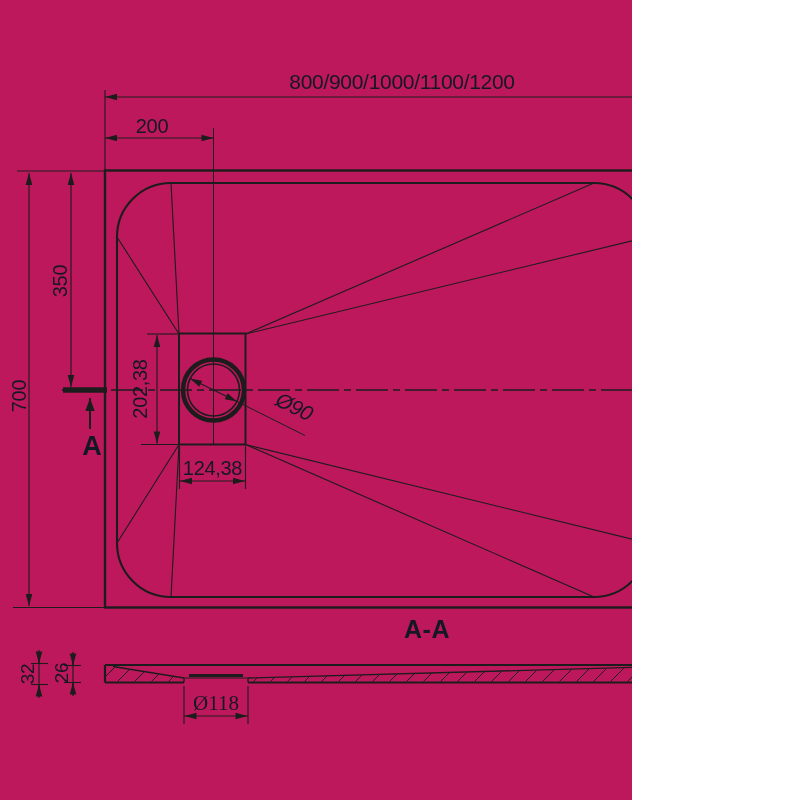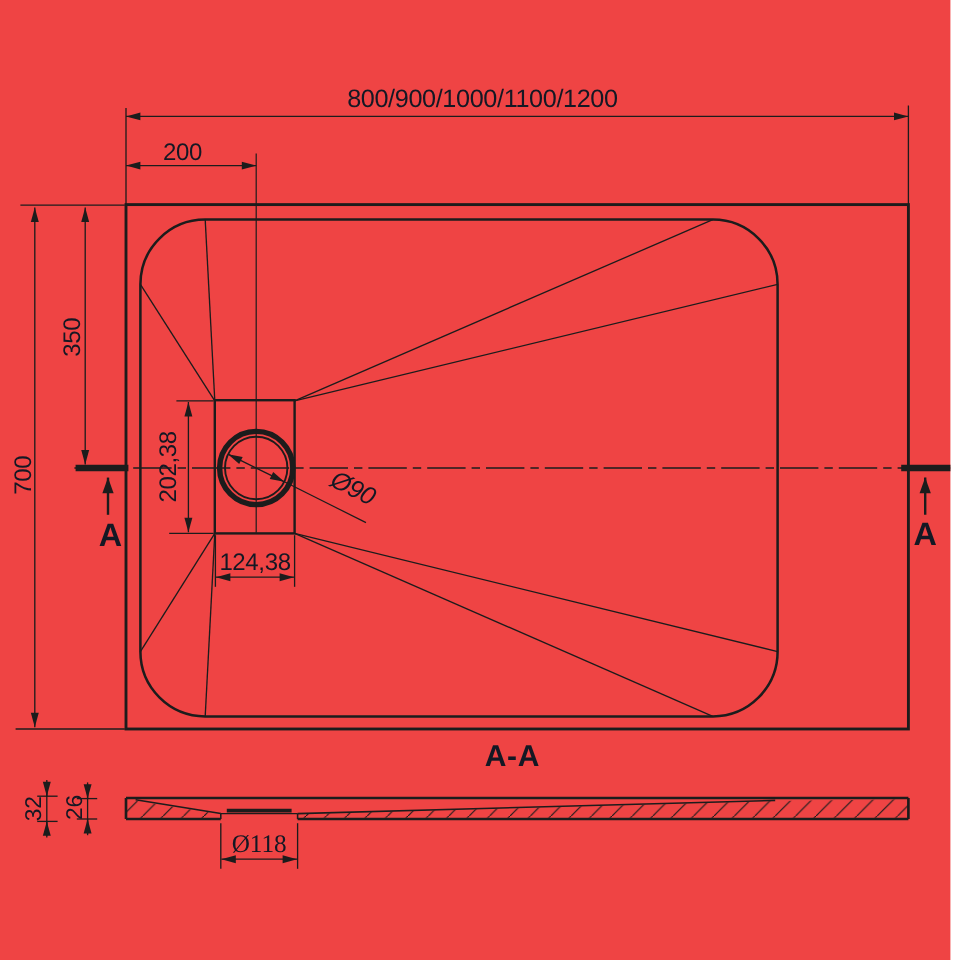--- a/index.html
+++ b/index.html
@@ -1,16 +1,16 @@
 <!DOCTYPE html>
 <html><head>
 <meta charset="utf-8">
 <style>
   html,body{margin:0;padding:0;background:#ffffff;}
-  .stage{position:relative;width:792px;height:800px;background:#ef4444;overflow:hidden;
+  .stage{position:relative;width:632px;height:800px;background:#be185d;overflow:hidden;
          font-family:"Liberation Sans", sans-serif;}
   svg{display:block;}
   .ln{stroke:#1c1c1c;fill:none;}
   text{fill:#141824;font-family:"Liberation Sans", sans-serif;}
   .dimtxt{font-size:20px;letter-spacing:-0.3px;}
   .dimtxt-sm{font-size:19px;letter-spacing:-0.3px;}
   .widthtxt{font-size:21px;letter-spacing:-0.3px;}
   .diatxt{font-size:21px;font-style:italic;letter-spacing:-0.5px;}
   .seriftxt{font-size:21px;font-family:"Liberation Serif", serif;}
   .marker-a{font-size:27px;font-weight:600;}

